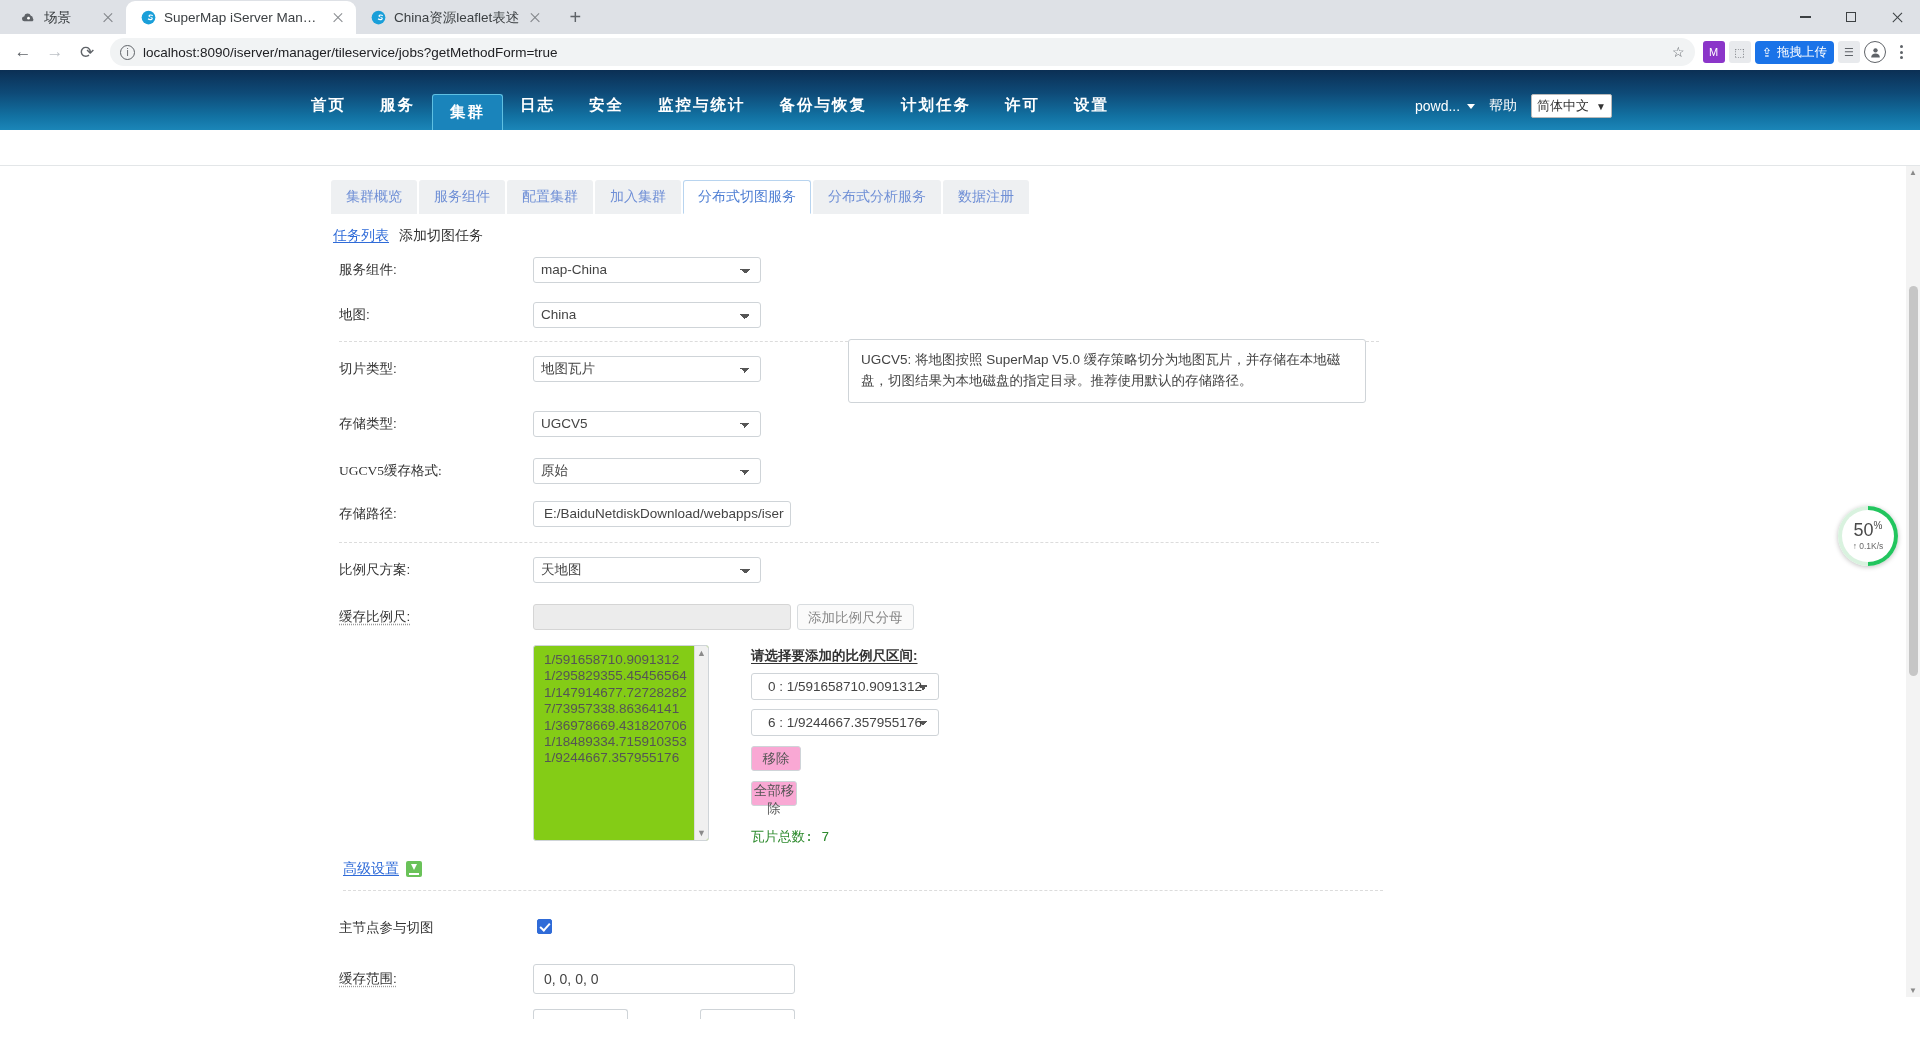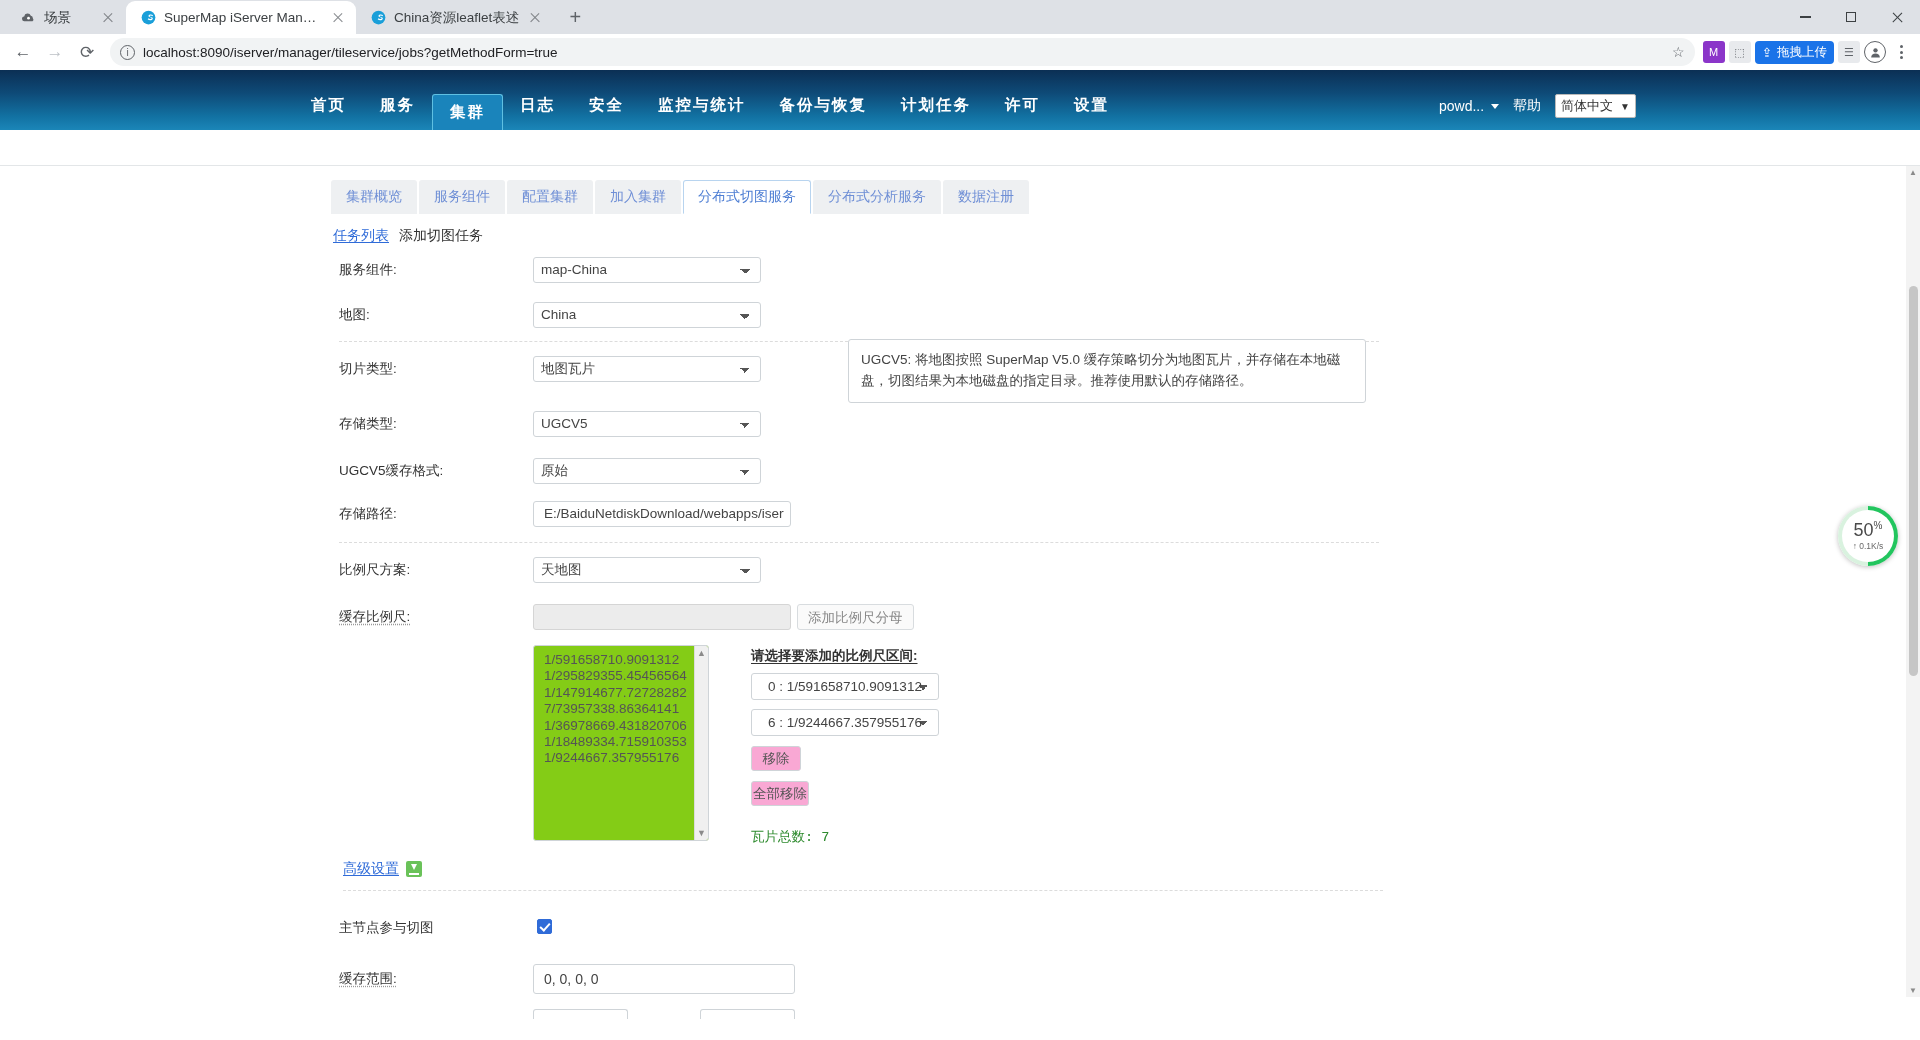--- a/index.html
+++ b/index.html
@@ -91,21 +91,21 @@
   .mainnav a {
     color:#ffffff; font-size:15.5px; font-weight:bold; text-decoration:none;
     padding: 0 17px; height: 34px; line-height: 34px; letter-spacing: 2px;
     display:block; margin-bottom: 8px;
   }
   .mainnav a.active {
     background: #1a84bb; border: 1px solid #5fc0e2; border-bottom:none;
     height: 36px; line-height:34px; margin-bottom: 0; border-radius: 3px 3px 0 0;
   }
   .header-right {
-    position:absolute; right: 284px; bottom: 12px; display:flex; align-items:center; gap:14px;
+    position:absolute; right: 308px; bottom: 12px; display:flex; align-items:center; gap:14px;
     color:#fff; font-size:14px;
   }
   .header-right .user { display:flex; align-items:center; gap:7px;}
   .caret-dn { width:0;height:0;border-left:4px solid transparent;border-right:4px solid transparent;border-top:5px solid #fff;}
   .lang-sel {
     background:#fff; color:#333; border:1px solid #b9b9b9; border-radius:2px;
     font-size:13px; padding:2px 5px; display:flex; align-items:center; gap:7px;
   }
   .lang-sel .chev { font-size:10px; color:#333; }
 
@@ -180,21 +180,21 @@
     padding-left: 16px; font-family: inherit; -webkit-appearance:none; appearance:none;
     background-image: linear-gradient(45deg, transparent 50%, #555 50%), linear-gradient(135deg, #555 50%, transparent 50%);
     background-position: calc(100% - 15px) 11px, calc(100% - 10px) 11px;
     background-size: 5px 5px, 5px 5px; background-repeat:no-repeat;
   }
   .btn-box {
     display:block; width: 50px; height: 25px; font-size: 13.5px; color:#555;
     background:#f9a8d4; border:1px solid #cfd4d8; border-radius:3px; margin-top: 10px;
     font-family: inherit;
   }
-  .btn-box.w2 { width: 58px; }
+  .btn-box.w2 { width: 46px; }
   .tilecount { color:#2e8b2e; font-size:13.5px; margin-top: 22px; font-family: Liberation Mono, monospace; }
 
   .advrow { display:flex; align-items:center; gap:7px; padding-left: 10px; margin-top: 14px; }
   .advrow .lnk { color:#2f6bd8; font-size:14px; text-decoration:underline; text-underline-offset:2px;}
   .dlico {
     width:16px;height:16px;background:#6ac259;border-radius:2px;position:relative;display:inline-block;
   }
   .dlico::after{
     content:''; position:absolute; left:5px; top:3px; width:0;height:0;
     border-left:3px solid transparent;border-right:3px solid transparent;border-top:6px solid #fff;
@@ -408,21 +408,21 @@
 
       <div class="frow" style="margin-top:18px;">
         <div class="lbl">存储类型:</div>
         <div class="fld">
           <select class="inp">
             <option>UGCV5</option>
           </select>
         </div>
       </div>
 
-      <div class="frow" style="margin-top:10px;">
+      <div class="frow" style="margin-top:10px;font-family:Liberation Serif, serif;">
         <div class="lbl">UGCV5缓存格式:</div>
         <div class="fld">
           <select class="inp">
             <option>原始</option>
           </select>
         </div>
       </div>
 
       <div class="frow" style="margin-top:6px;">
         <div class="lbl">存储路径:</div>

